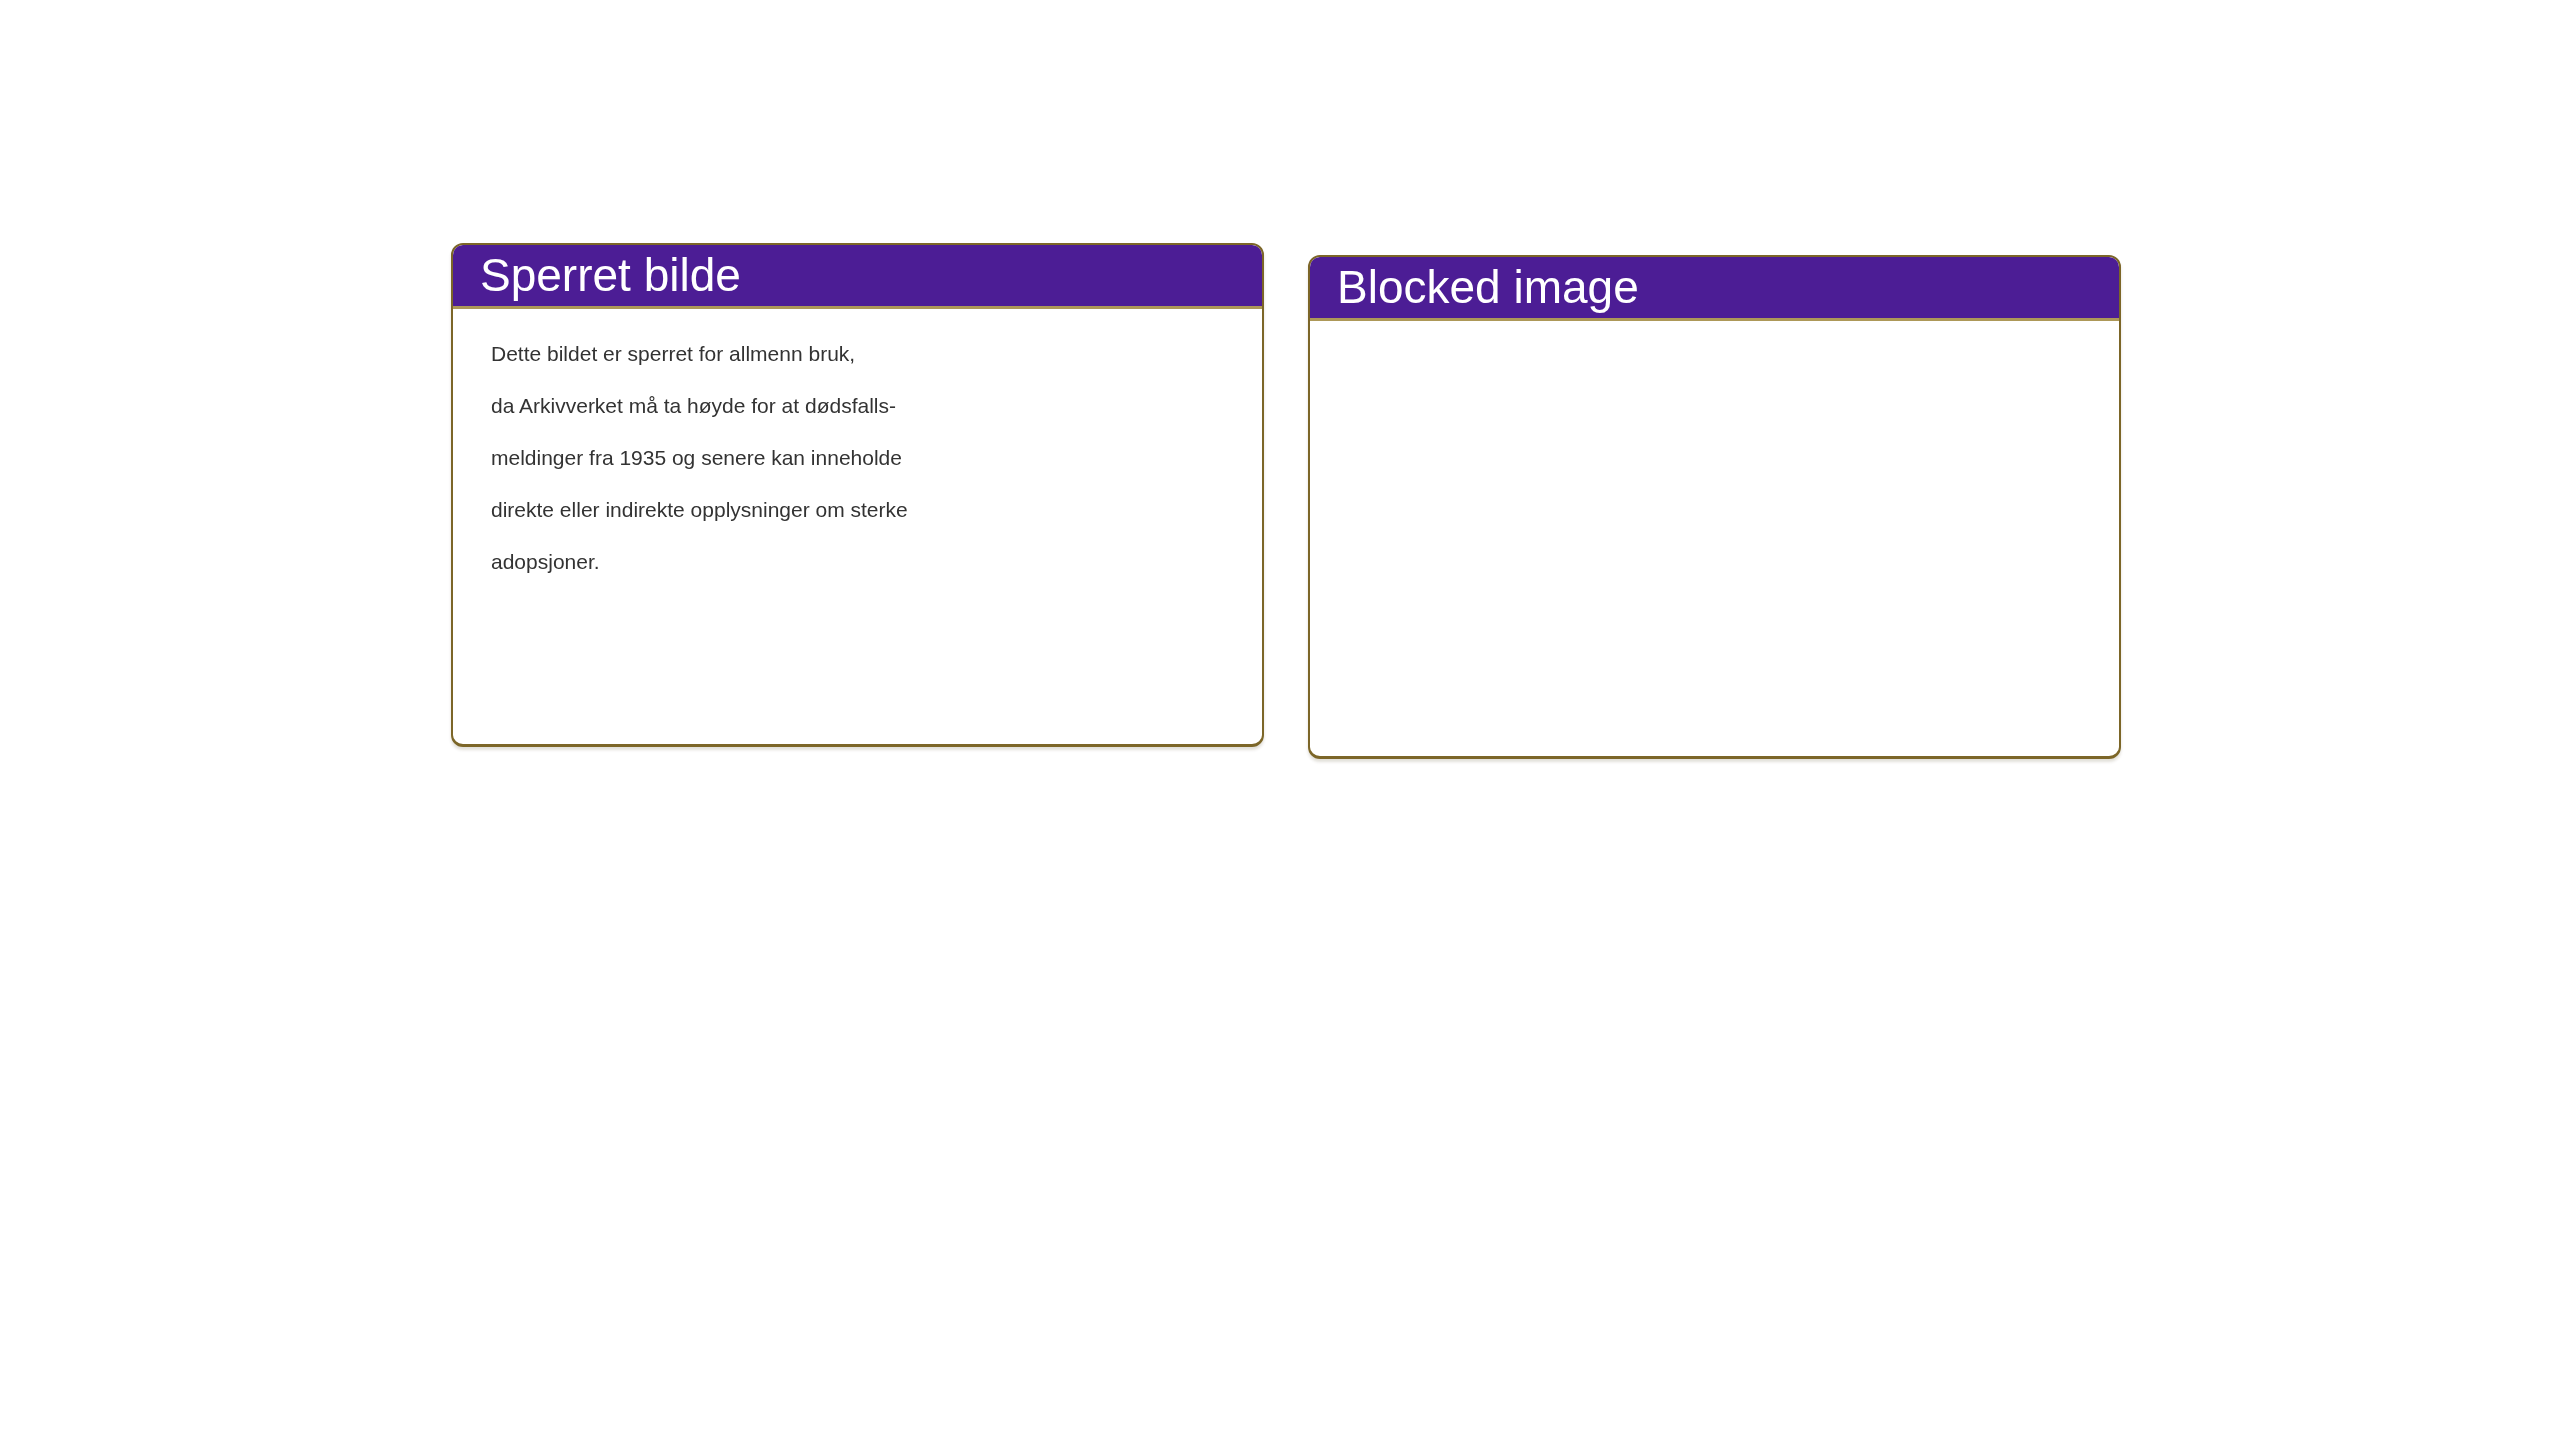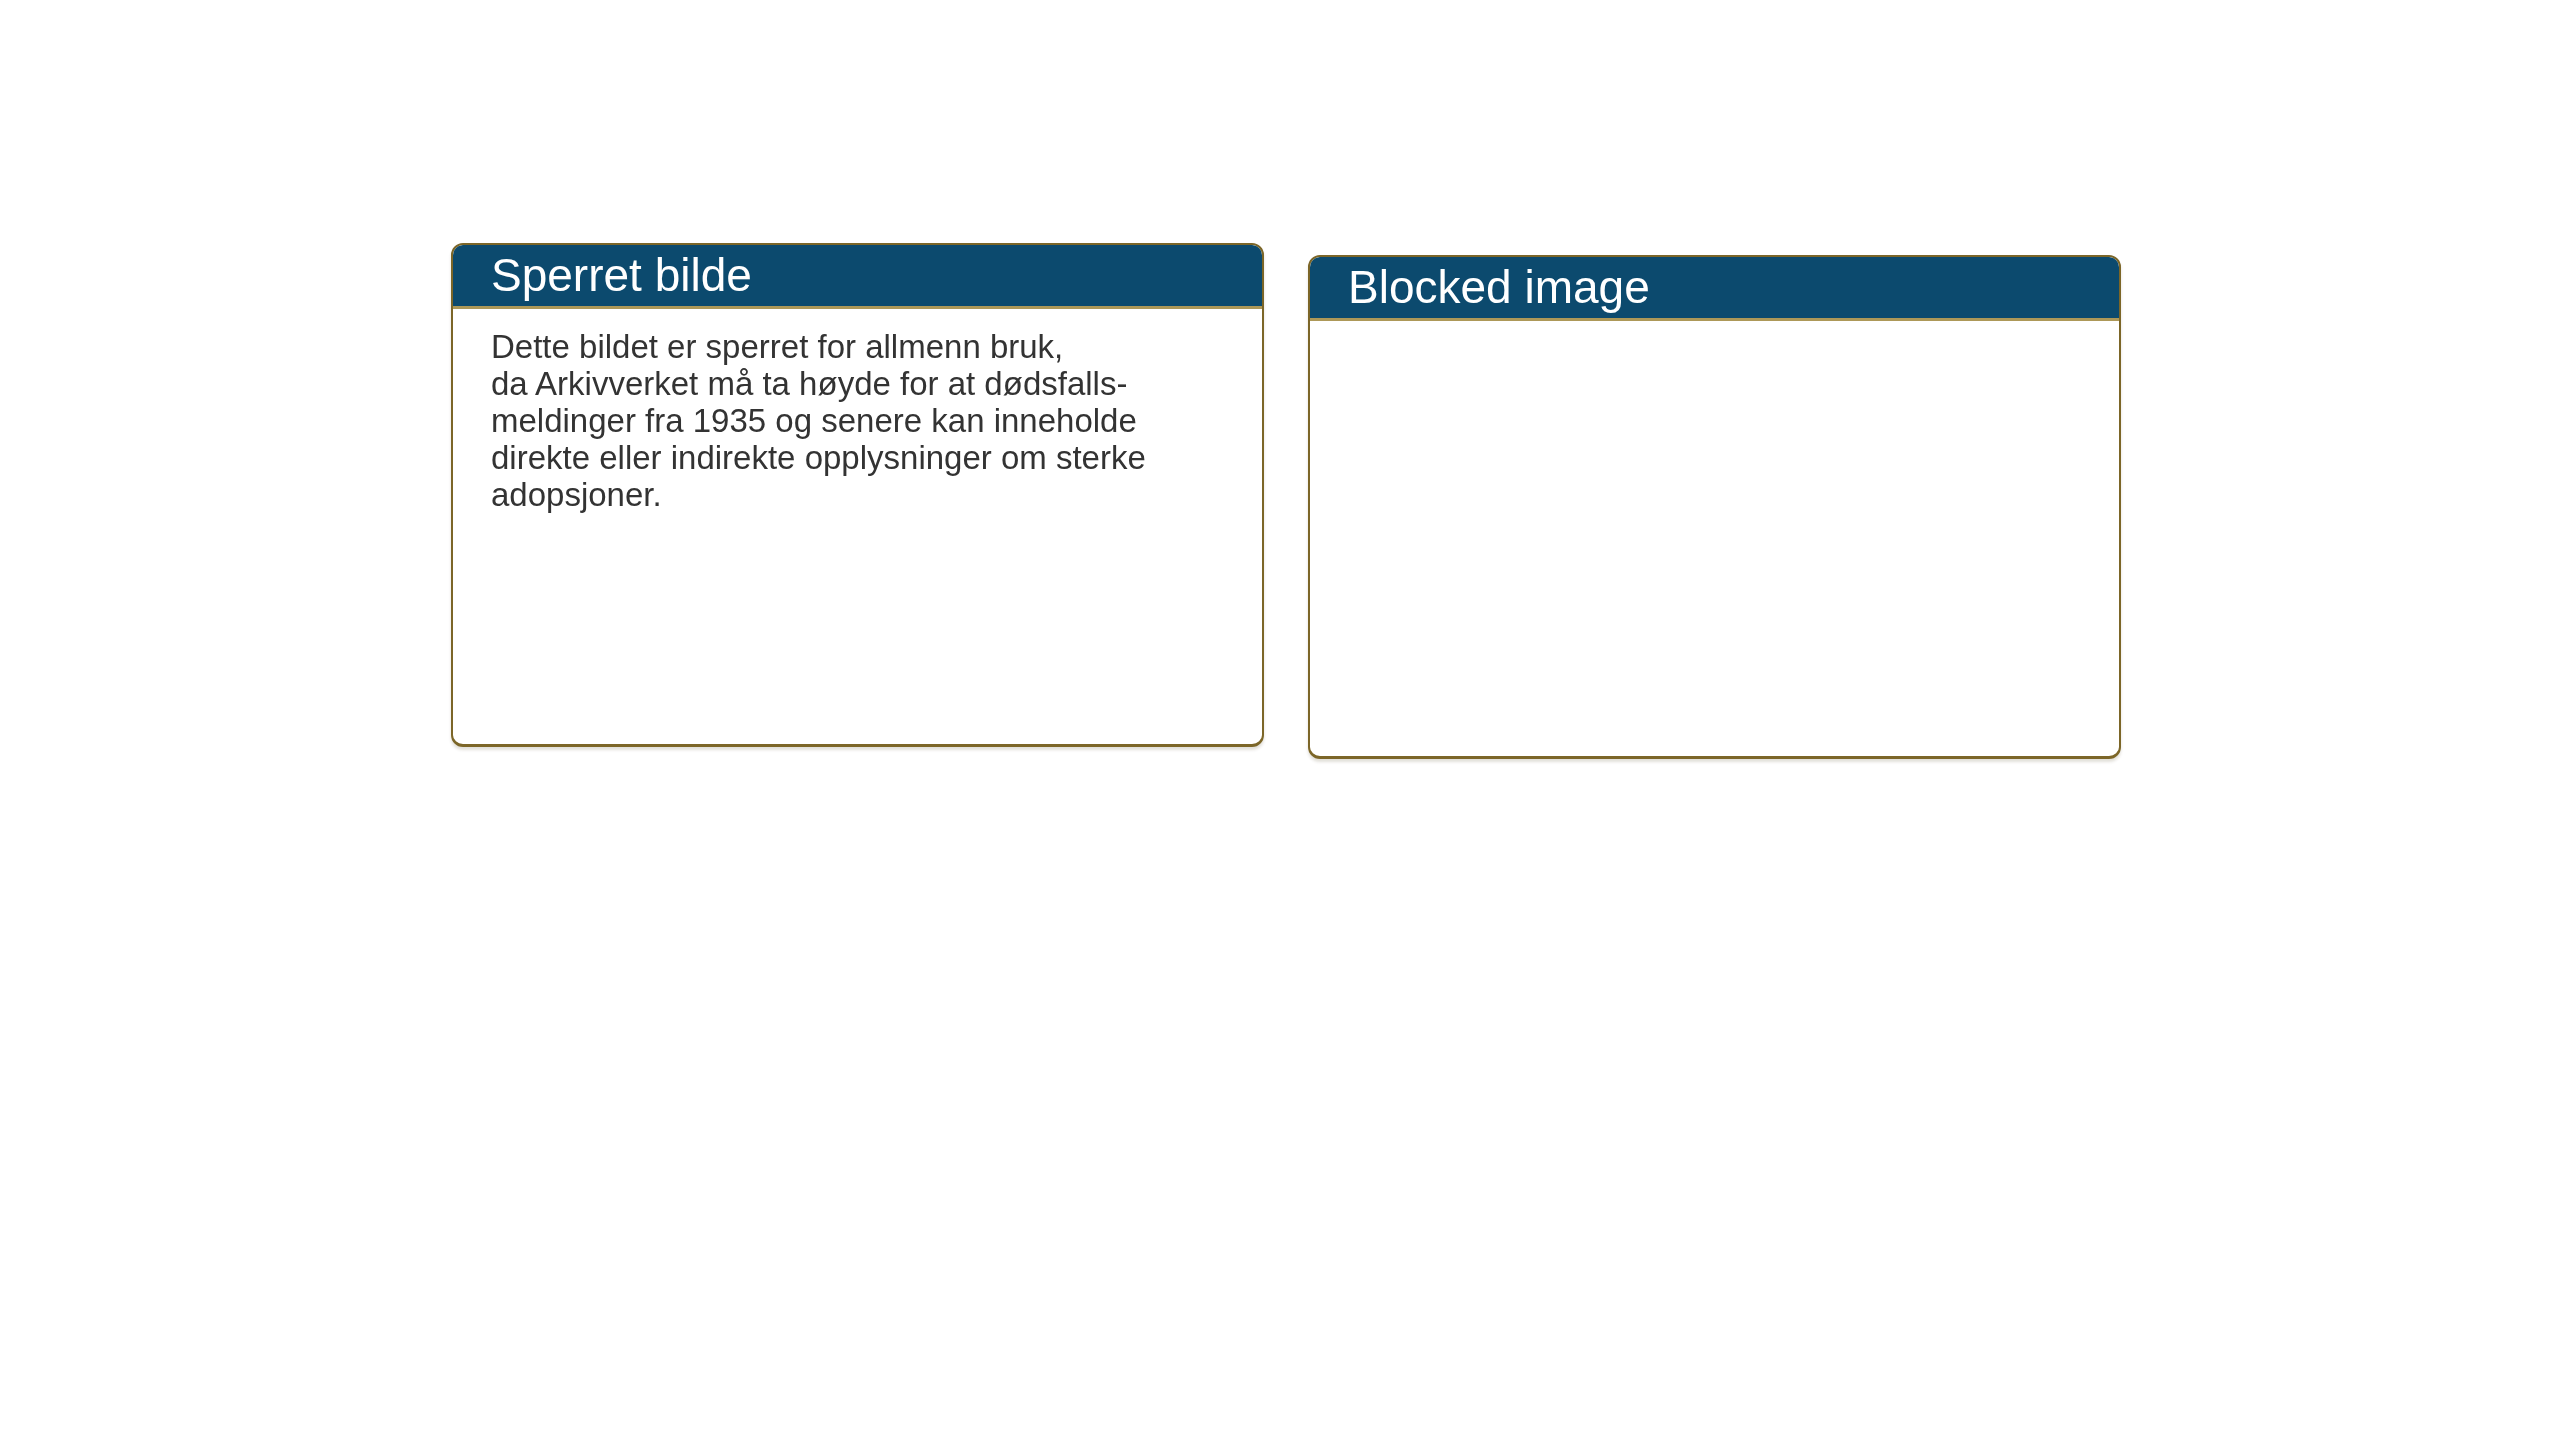--- a/index.html
+++ b/index.html
@@ -23,35 +23,35 @@
     background: #ffffff;
     border: 2px solid #7c6628;
     border-bottom-width: 3px;
     border-radius: 12px;
     box-shadow: 0 3px 3px rgba(60, 48, 10, 0.15);
     overflow: hidden;
   }
   .card-no { left: 451px; }
   .card-en { left: 1308px; margin-top: 12px; }
   .card-header {
-    background: #0c4a6e;
+    background: #4c1d95;
     height: 61px;
     line-height: 61px;
     border-bottom: 3px solid #ad9858;
     border-radius: 9px 9px 0 0;
-    padding-left: 38px;
+    padding-left: 27px;
     color: #ffffff;
     font-size: 46px;
     font-weight: normal;
     white-space: nowrap;
   }
   .card-body {
     padding: 19px 28px 0 38px;
-    font-size: 33px;
-    line-height: 37px;
+    font-size: 21px;
+    line-height: 52px;
     color: #333333;
   }
   .card-body p {
     margin: 0 0 28px 0;
     white-space: pre-line;
   }
 </style>
 </head>
 <body>
 

